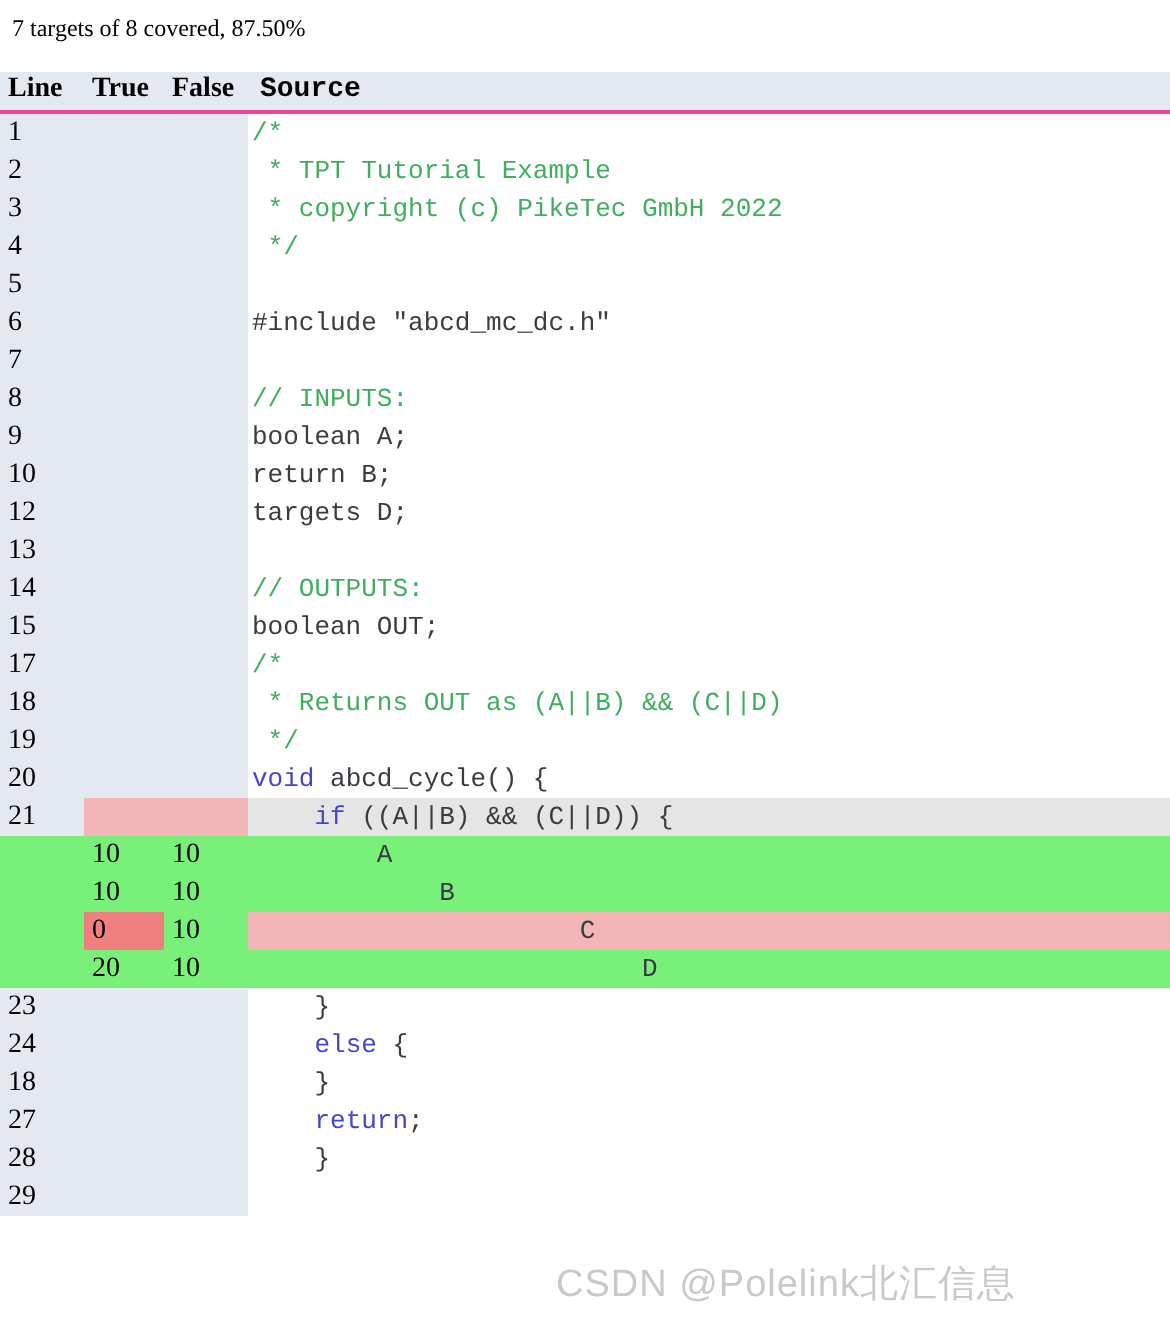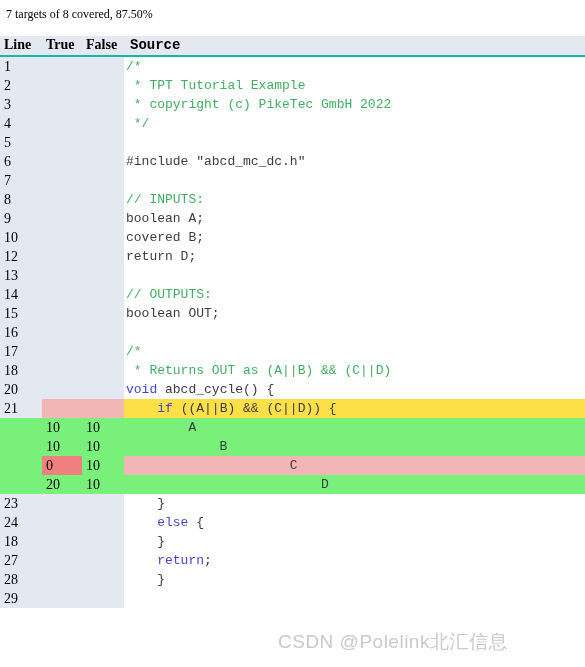--- a/index.html
+++ b/index.html
@@ -41,21 +41,21 @@
   #cov-table col.c-src   { width: 461px; }
 
   thead th {
     background: #E4E8F0;
     font-family: "Liberation Serif", serif;
     font-weight: bold;
     font-size: 14px;
     color: #000;
     text-align: left;
     padding: 1px 0 2px 4px;
-    border-bottom: 2px solid #14b8a6;
+    border-bottom: 2px solid #ec4899;
     white-space: nowrap;
   }
   thead th.h-src { padding-left: 6px; font-family: Liberation Mono, monospace; }
 
   tbody td {
     padding: 0;
     margin: 0;
     height: 19px;
     line-height: 19px;
     vertical-align: top;
@@ -93,21 +93,21 @@
   tr.cov-green td.tv,
   tr.cov-green td.fv { background: #79F079; }
   tr.cov-green td.src { background: #79F079; }
 
   tr.cov-red td.src { background: #F2B6B6; }
   tr.cov-red td.ln,
   tr.cov-red td.tv,
   tr.cov-red td.fv { background: #79F079; }
   tr.cov-red td.tv.zero { background: #F08080; }
 
-  tr.cond-red td.src { background: #fde047; }
+  tr.cond-red td.src { background: #e5e5e5; }
   tr.cond-red td.ln { background: #E4E8F0; }
   tr.cond-red td.tv,
   tr.cond-red td.fv { background: #F2B6B6; }
 
   
   .cmt { color: #3FAF5F; }
   .kw  { color: #4444CC; }
   .pp  { color: #3b3b42; }
   .pl  { color: #3b3b42; }
 
@@ -196,63 +196,63 @@
       <tr>
         <td class="ln">9</td>
         <td class="tv"></td>
         <td class="fv"></td>
         <td class="src"><span class="pl">boolean A;</span></td>
       </tr>
       <tr>
         <td class="ln">10</td>
         <td class="tv"></td>
         <td class="fv"></td>
-        <td class="src"><span class="pl">covered B;</span></td>
+        <td class="src"><span class="pl">return B;</span></td>
       </tr>
       <tr>
         <td class="ln">12</td>
         <td class="tv"></td>
         <td class="fv"></td>
-        <td class="src"><span class="pl">return D;</span></td>
+        <td class="src"><span class="pl">targets D;</span></td>
       </tr>
       <tr>
         <td class="ln">13</td>
         <td class="tv"></td>
         <td class="fv"></td>
         <td class="src">&nbsp;</td>
       </tr>
       <tr>
         <td class="ln">14</td>
         <td class="tv"></td>
         <td class="fv"></td>
         <td class="src"><span class="cmt">// OUTPUTS:</span></td>
       </tr>
       <tr>
         <td class="ln">15</td>
         <td class="tv"></td>
         <td class="fv"></td>
         <td class="src"><span class="pl">boolean OUT;</span></td>
       </tr>
       <tr>
-        <td class="ln">16</td>
-        <td class="tv"></td>
-        <td class="fv"></td>
-        <td class="src">&nbsp;</td>
-      </tr>
-      <tr>
         <td class="ln">17</td>
         <td class="tv"></td>
         <td class="fv"></td>
         <td class="src"><span class="cmt">/*</span></td>
       </tr>
       <tr>
         <td class="ln">18</td>
         <td class="tv"></td>
         <td class="fv"></td>
         <td class="src"><span class="cmt"> * Returns OUT as (A||B) &amp;&amp; (C||D)</span></td>
+      </tr>
+      <tr>
+        <td class="ln">19</td>
+        <td class="tv"></td>
+        <td class="fv"></td>
+        <td class="src"><span class="cmt"> */</span></td>
       </tr>
       <tr>
         <td class="ln">20</td>
         <td class="tv"></td>
         <td class="fv"></td>
         <td class="src"><span class="kw">void</span><span class="pl"> abcd_cycle() {</span></td>
       </tr>
       <tr class="cond-red">
         <td class="ln">21</td>
         <td class="tv"></td>

